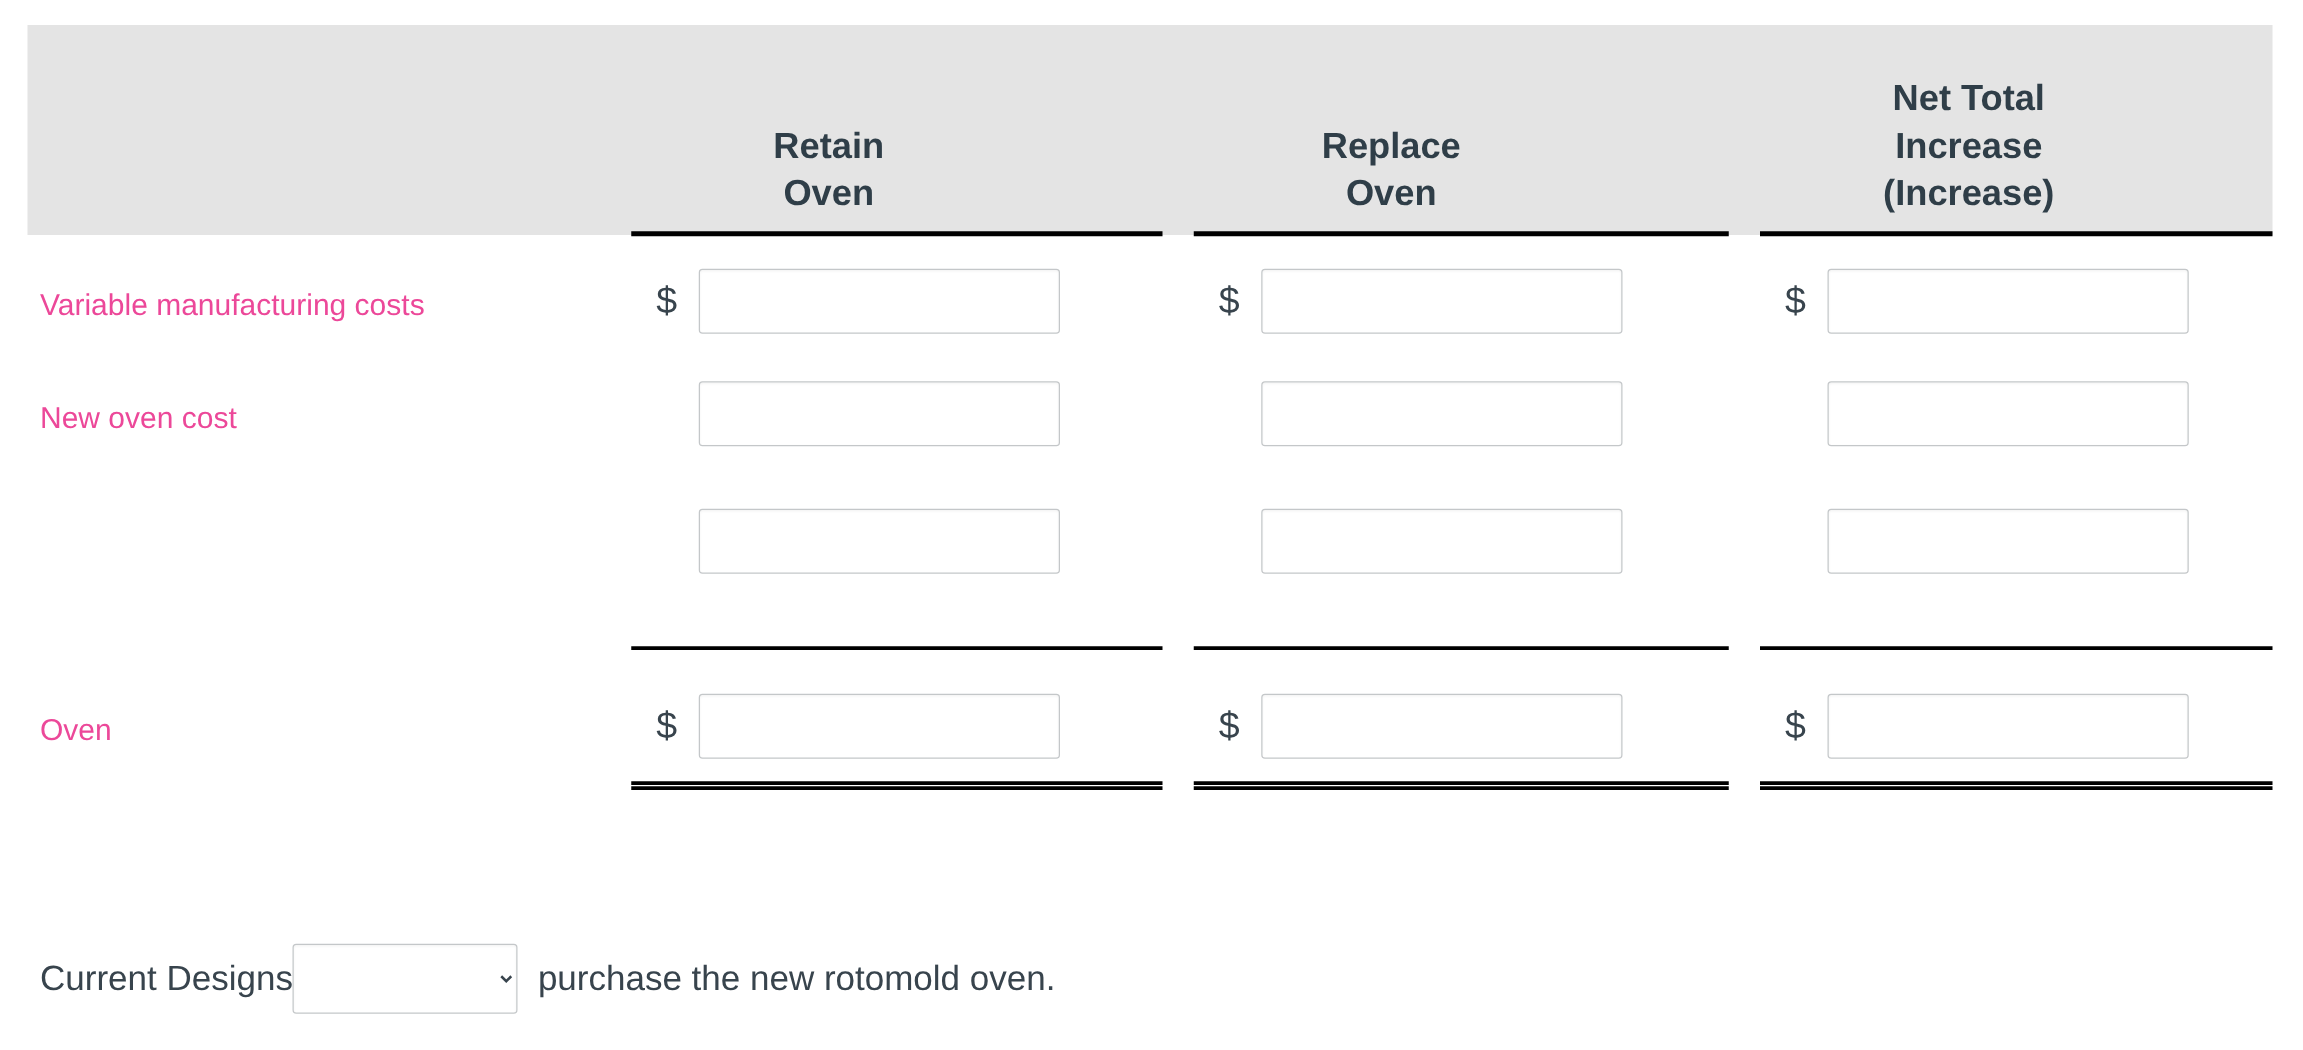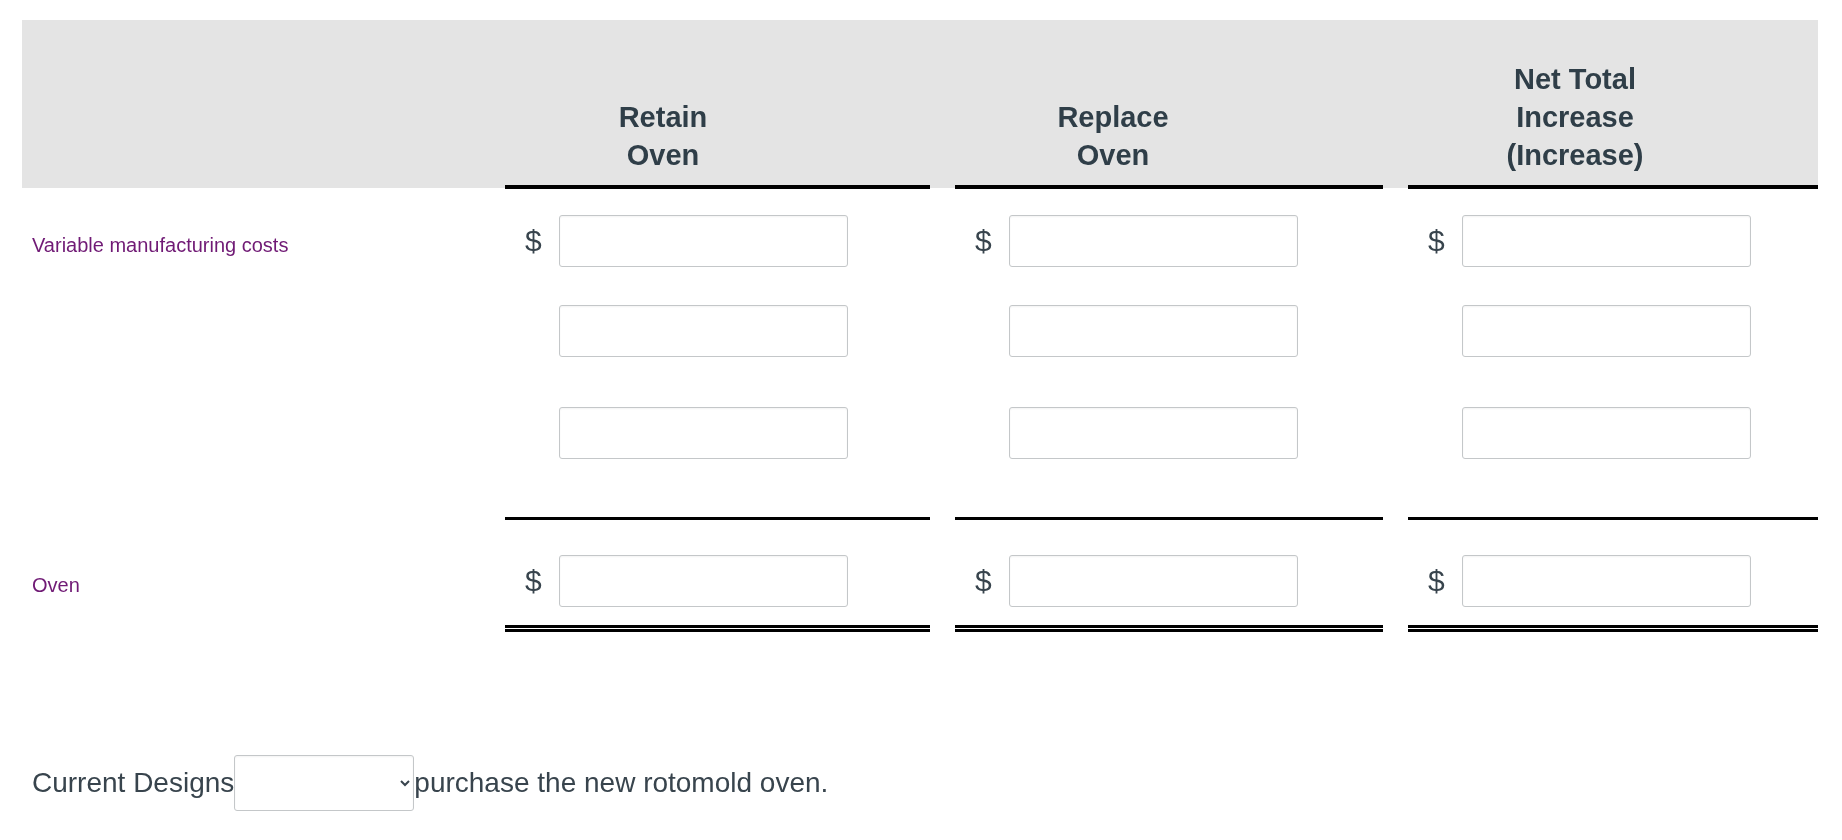--- a/index.html
+++ b/index.html
@@ -58,23 +58,23 @@
     height: 4px;
     background: #000000;
     top: 185px;
   }
 
   
   .row-label {
     position: absolute;
     left: 32px;
     width: 420px;
-    font-size: 20px;
+    font-size: 24px;
     line-height: 38px;
-    color: #701a75;
+    color: #ec4899;
     font-weight: 400;
   }
 
   .cell {
     position: absolute;
     display: flex;
     align-items: center;
   }
   .dollar {
     width: 34px;
@@ -121,21 +121,21 @@
     left: 32px;
     top: 755px;
     display: flex;
     align-items: center;
     font-size: 28px;
     line-height: 38px;
     color: #38444d;
     white-space: nowrap;
   }
   .conclusion .txt-pre { }
-  .conclusion .txt-post { }
+  .conclusion .txt-post { margin-left: 16px; }
 
   .choice-select {
     width: 180px;
     height: 56px;
     border: 1px solid #c4c7c9;
     border-radius: 3px;
     background: #ffffff;
     font-family: "Liberation Sans", sans-serif;
     font-size: 24px;
     color: #38444d;
@@ -178,20 +178,21 @@
   </div>
   <div class="cell" style="left:975px;top:215px;">
     <span class="dollar">$</span>
     <input class="amt-input" type="text" value="" style="">
   </div>
   <div class="cell" style="left:1428px;top:215px;">
     <span class="dollar">$</span>
     <input class="amt-input" type="text" value="" style="">
   </div>
 
+  <div class="row-label" style="top:316px;">New oven cost</div>
 
   <div class="cell" style="left:525px;top:305px;">
     <span class="dollar blank">$</span>
     <input class="amt-input" type="text" value="" style="">
   </div>
   <div class="cell" style="left:975px;top:305px;">
     <span class="dollar blank">$</span>
     <input class="amt-input" type="text" value="" style="">
   </div>
   <div class="cell" style="left:1428px;top:305px;">

